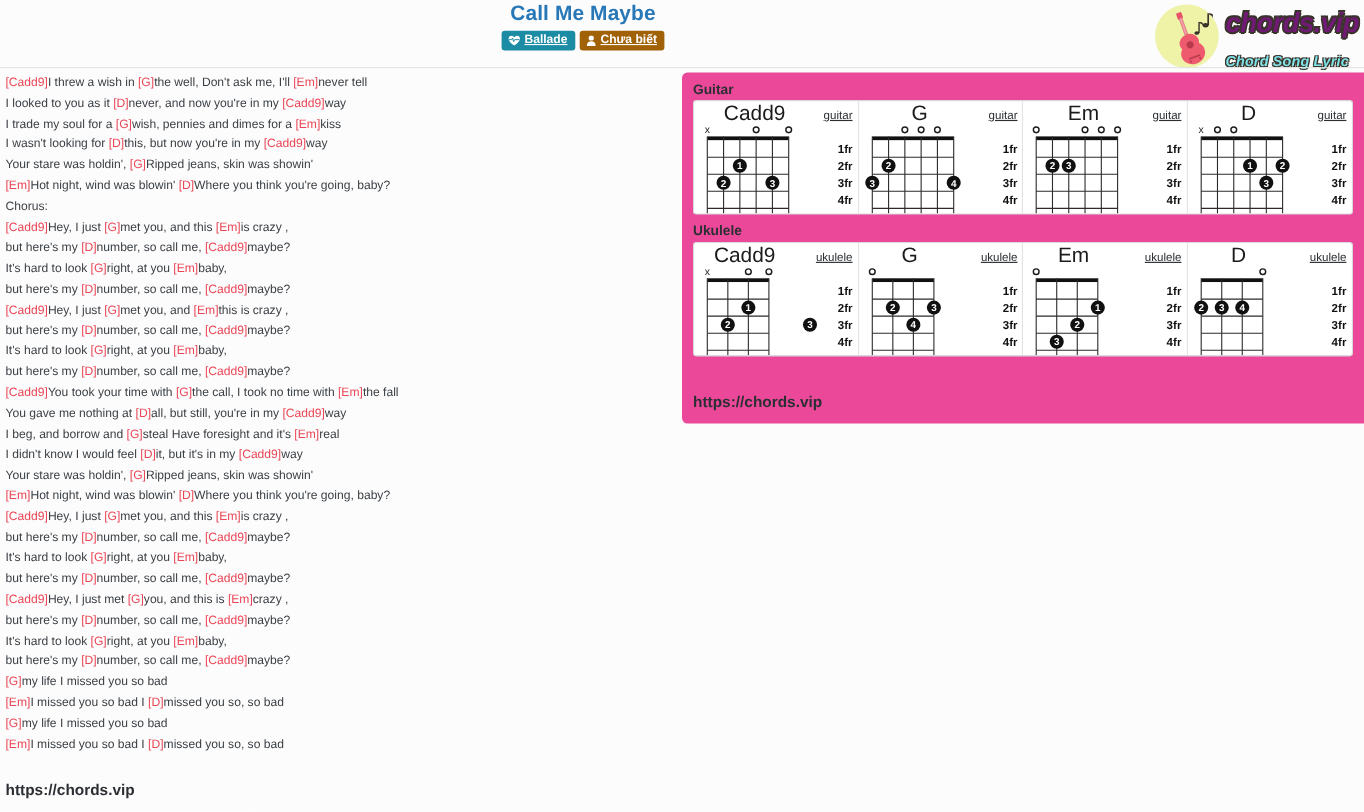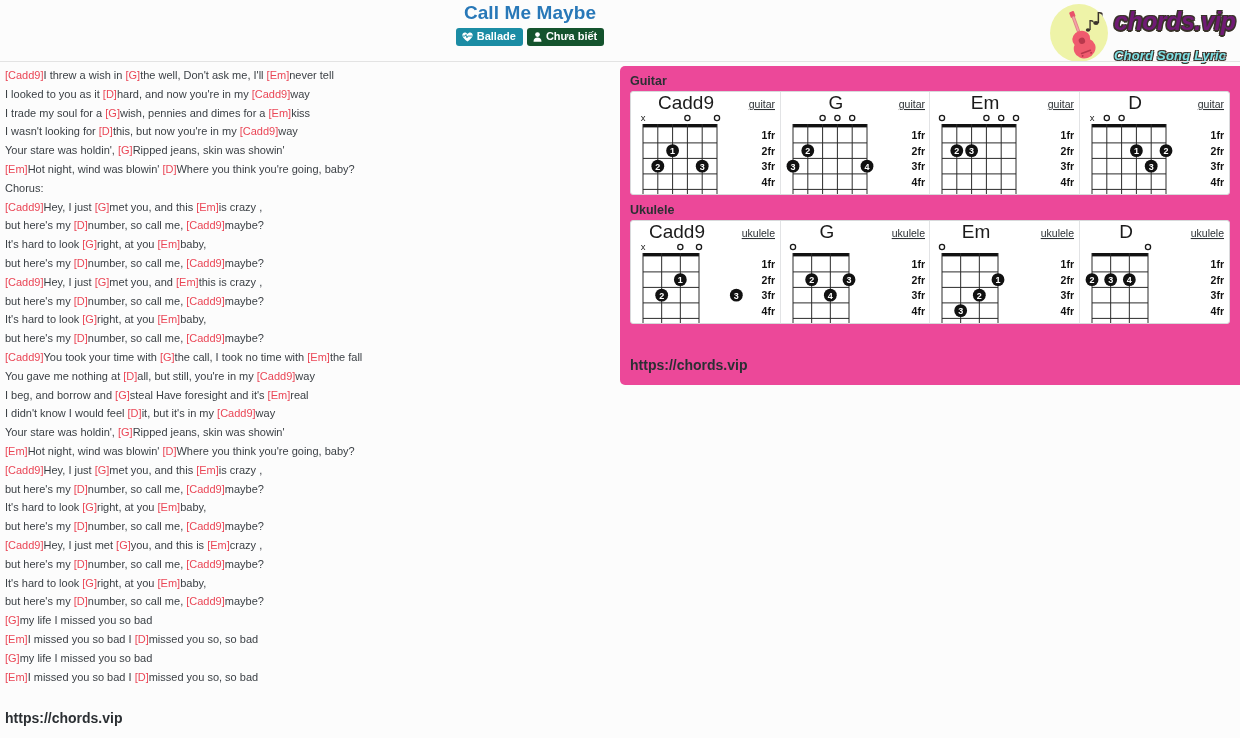--- a/index.html
+++ b/index.html
@@ -49,23 +49,24 @@
     display: inline-flex;
     align-items: center;
     gap: 4px;
     font-size: 11px;
     font-weight: bold;
     color: #ffffff;
     border-radius: 3px;
     padding: 3px 7px 4px 6px;
     line-height: 11px;
     white-space: nowrap;
+    text-decoration: underline;
   }
   .badge.rhythm { background: #1b8ca4; }
-  .badge.author { background: #14532d; justify-content: center; }
+  .badge.author { background: #a16207; justify-content: center; }
   .badge svg { display:block; }
 
   
   .logo {
     position: absolute;
     right: 0px;
     top: 2px;
     width: 196px;
     height: 60px;
   }
@@ -238,21 +239,21 @@
         <div class="logo-main">chords.vip</div>
         <div class="logo-sub">Chord Song Lyric</div>
       </div>
     </div>
 
     <div class="header-rule"></div>
   </div>
 
   <div class="lyrics" id="lyrics-container">
       <div class="lyric-line"><span class="chord">[Cadd9]</span><span>I threw a wish in </span><span class="chord">[G]</span><span>the well, Don't ask me, I'll </span><span class="chord">[Em]</span><span>never tell</span></div>
-      <div class="lyric-line"><span>I looked to you as it </span><span class="chord">[D]</span><span>hard, and now you're in my </span><span class="chord">[Cadd9]</span><span>way</span></div>
+      <div class="lyric-line"><span>I looked to you as it </span><span class="chord">[D]</span><span>never, and now you're in my </span><span class="chord">[Cadd9]</span><span>way</span></div>
       <div class="lyric-line"><span>I trade my soul for a </span><span class="chord">[G]</span><span>wish, pennies and dimes for a </span><span class="chord">[Em]</span><span>kiss</span></div>
       <div class="lyric-line"><span>I wasn't looking for </span><span class="chord">[D]</span><span>this, but now you're in my </span><span class="chord">[Cadd9]</span><span>way</span></div>
       <div class="lyric-line"><span>Your stare was holdin', </span><span class="chord">[G]</span><span>Ripped jeans, skin was showin'</span></div>
       <div class="lyric-line"><span class="chord">[Em]</span><span>Hot night, wind was blowin' </span><span class="chord">[D]</span><span>Where you think you're going, baby?</span></div>
       <div class="lyric-line"><span>Chorus:</span></div>
       <div class="lyric-line"><span class="chord">[Cadd9]</span><span>Hey, I just </span><span class="chord">[G]</span><span>met you, and this </span><span class="chord">[Em]</span><span>is crazy ,</span></div>
       <div class="lyric-line"><span>but here's my </span><span class="chord">[D]</span><span>number, so call me, </span><span class="chord">[Cadd9]</span><span>maybe?</span></div>
       <div class="lyric-line"><span>It's hard to look </span><span class="chord">[G]</span><span>right, at you </span><span class="chord">[Em]</span><span>baby,</span></div>
       <div class="lyric-line"><span>but here's my </span><span class="chord">[D]</span><span>number, so call me, </span><span class="chord">[Cadd9]</span><span>maybe?</span></div>
       <div class="lyric-line"><span class="chord">[Cadd9]</span><span>Hey, I just </span><span class="chord">[G]</span><span>met you, and </span><span class="chord">[Em]</span><span>this is crazy ,</span></div>

